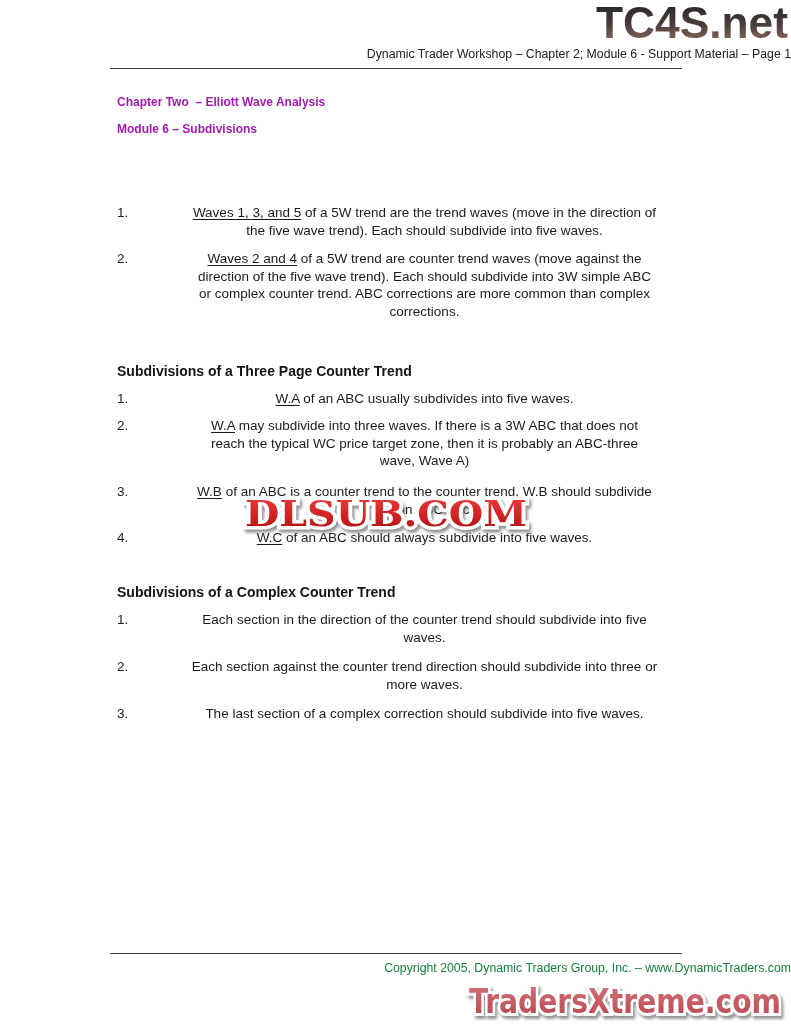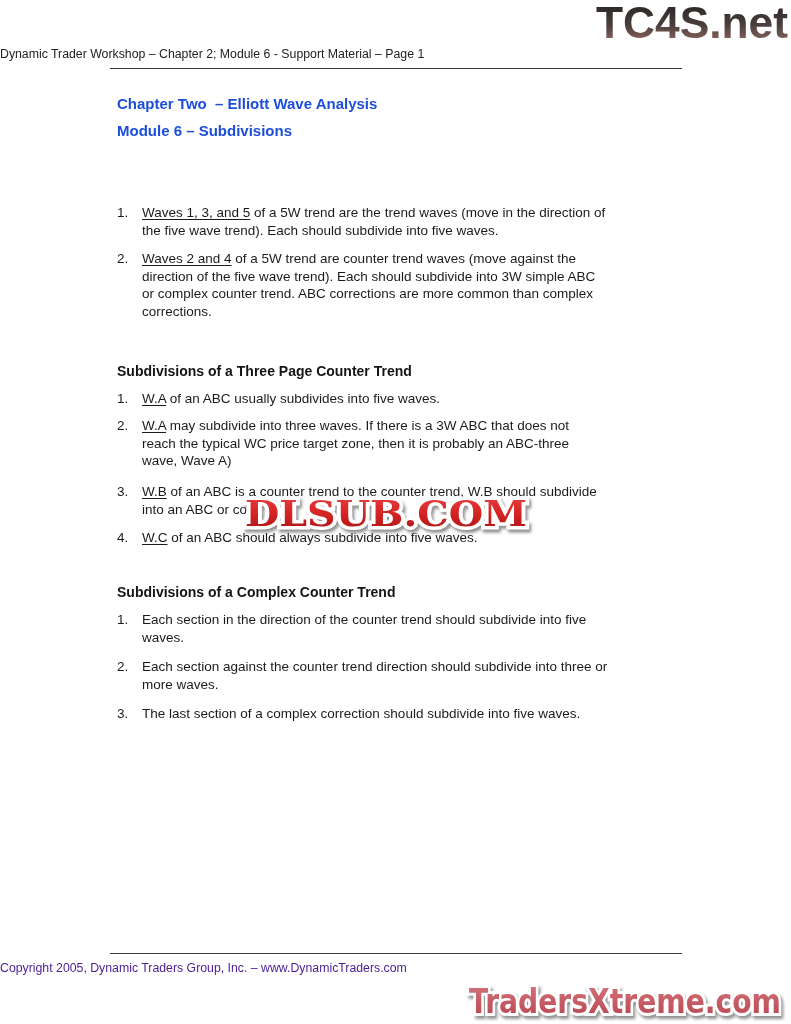--- a/index.html
+++ b/index.html
@@ -12,38 +12,38 @@
     overflow: hidden;
     font-family: "Liberation Sans", sans-serif;
     color: #1b1b1b;
     margin: 0 auto;
   }
   .abs { position: absolute; }
 
   
   .header-text {
     top: 47px; left: 0; width: 791px;
-    text-align: left;
+    text-align: right;
     font-size: 12.3px;
     color: #222;
   }
   .rule {
     left: 110px; width: 572px; height: 1px;
     background: #3a3a3a;
   }
   .rule-top { top: 68px; }
   .rule-bottom { top: 953px; }
 
   
   .doc-title {
     left: 117px;
-    font-size: 15px;
+    font-size: 12px;
     font-weight: bold;
     white-space: pre-wrap;
-    color: #1d4ed8;
+    color: #a21caf;
   }
   .chapter-title { top: 95px; }
   .module-title  { top: 122px; text-align: center; }
 
   
   .section-heading {
     left: 117px;
     font-size: 14px;
     font-weight: bold;
     color: #141414;
@@ -53,39 +53,39 @@
   .s2h { top: 584px; }
 
   
   .item {
     left: 117px; width: 590px;
     display: flex;
     font-size: 13.5px;
     line-height: 17.6px;
   }
   .item-num { width: 25px; flex: 0 0 25px; }
-  .item-text { flex: 1; white-space: pre-wrap; }
+  .item-text { flex: 1; white-space: pre-wrap; text-align: center; }
   .u { text-decoration: underline; text-underline-offset: 2px; }
 
   .s0i0 { top: 204px; }
   .s0i1 { top: 250px; }
   .s1i0 { top: 390px; }
   .s1i1 { top: 417px; }
   .s1i2 { top: 483px; }
   .s1i3 { top: 529px; }
   .s2i0 { top: 611px; }
   .s2i1 { top: 658px; }
   .s2i2 { top: 705px; }
 
   
   .copyright {
     top: 961px; left: 0; width: 791px;
-    text-align: left;
+    text-align: right;
     font-size: 12.3px;
-    color: #4c1d95;
+    color: #15803d;
   }
 
   
   .wm-top    { top: -3px;  left: 592px; }
   .wm-center { top: 487px; left: 234px; }
   .wm-bottom { top: 978px; left: 460px; }
   .wm-center svg text { filter: drop-shadow(2px 3px 1.5px rgba(110,110,110,0.75)); }
   .wm-bottom svg text { filter: drop-shadow(2px 3px 1.5px rgba(120,120,120,0.8)); }
 </style>
 </head>

